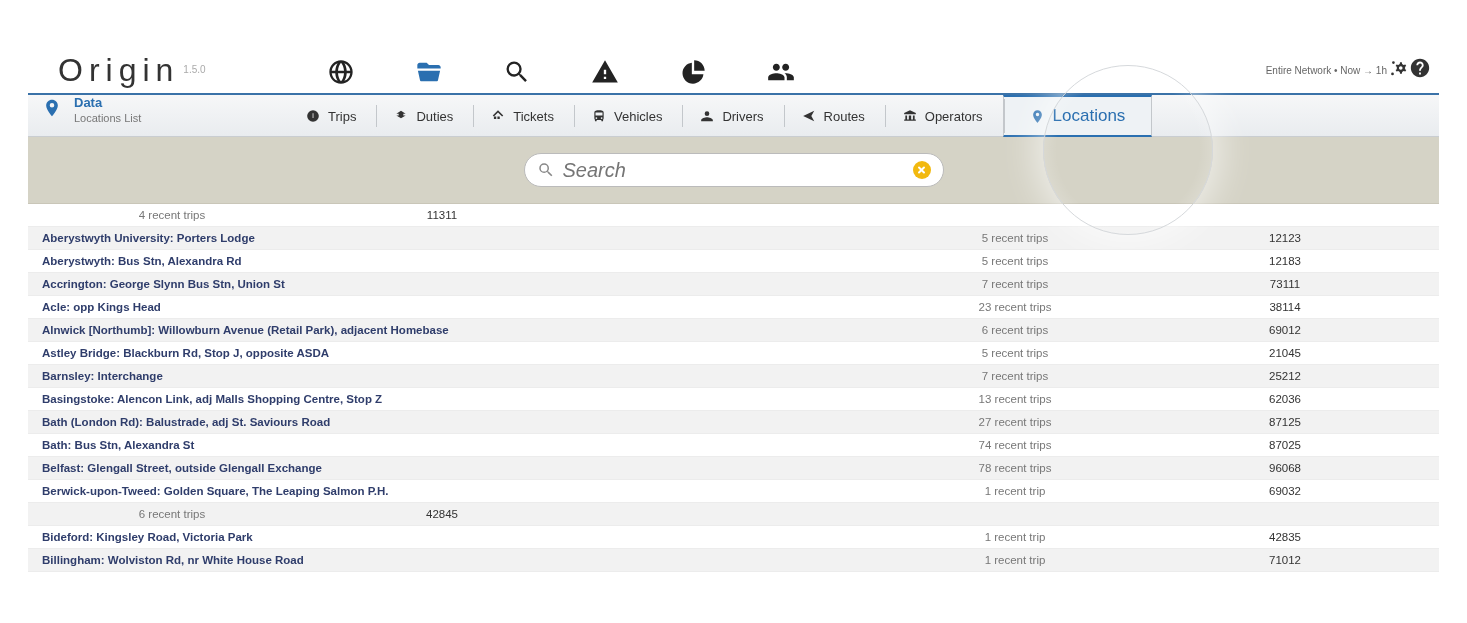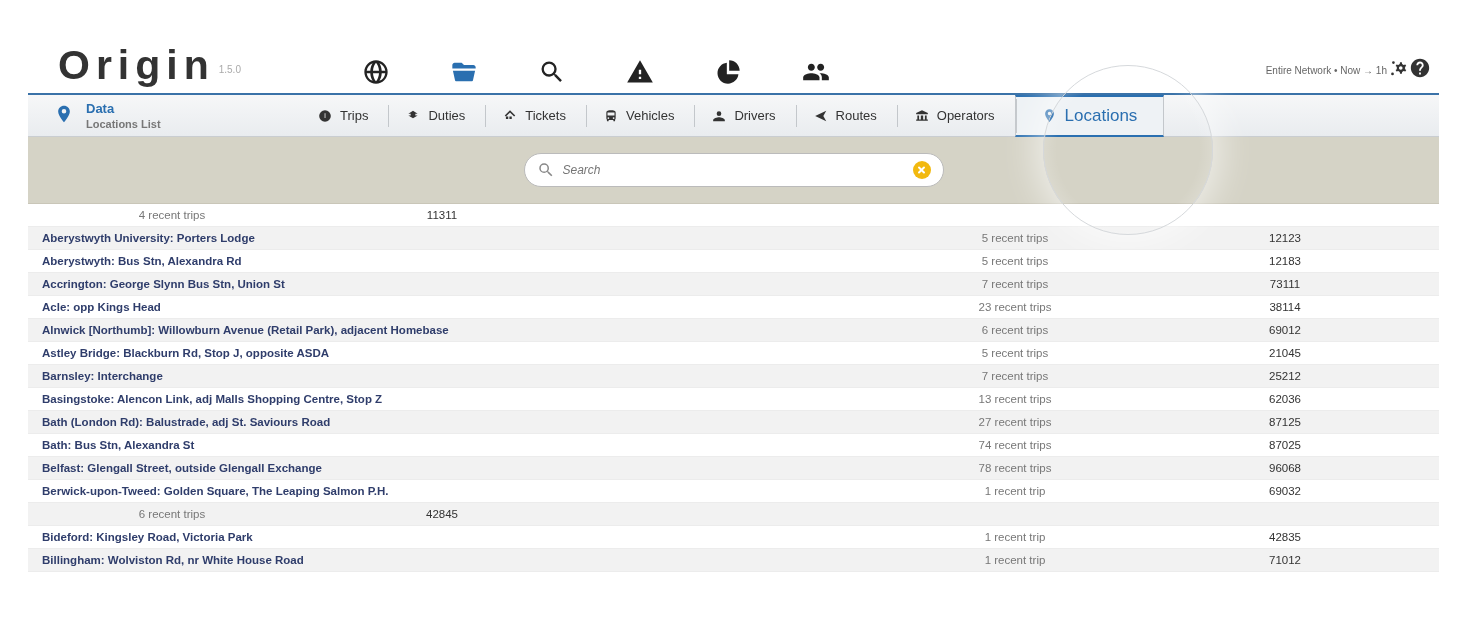--- a/index.html
+++ b/index.html
@@ -10,24 +10,24 @@
   .header {
     display: flex;
     align-items: flex-end;
     border-bottom: 2px solid #3a72a8;
     padding-bottom: 4px;
     position: relative;
     height: 60px;
   }
   .logo {
     font-family: "Trebuchet MS", "Segoe UI", sans-serif;
-    font-size: 41px;
+    font-size: 32px;
     letter-spacing: 6px;
     color: #333;
-    font-weight: 700;
+    font-weight: 400;
     padding-left: 30px;
   }
   .version {
     font-size: 10px;
     color: #aaa;
     margin-left: 4px;
     margin-bottom: 14px;
   }
   .header-icons {
     display: flex;
@@ -53,43 +53,41 @@
   }
   .network-text { font-size: 10px; color: #666; white-space: nowrap; }
   .header-right .ricon svg { fill: #333; }
   .ricon { cursor: pointer; }
 
   
   .subnav {
     background: linear-gradient(#f6f7f8, #e9ecef);
     border-bottom: 1px solid #c9cdd1;
     display: flex;
-    align-items: center;
+    align-items: flex-start;
     height: 42px;
     position: relative;
-    padding-left: 12px;
   }
   .subnav-left {
     display: flex;
     align-items: center;
     padding-left: 14px;
     gap: 12px;
     width: 260px;
   }
   .subnav-left .pin svg { fill: #2a6fb0; }
   .subnav-title {
     color: #2a6fb0;
     font-weight: bold;
     font-size: 13px;
   }
   .subnav-subtitle {
     color: #777;
     font-size: 11px;
     margin-top: 2px;
-    font-weight: bold;
   }
   .subnav-tabs {
     display: flex;
     align-items: center;
     gap: 2px;
   }
   .tab {
     display: flex;
     align-items: center;
     gap: 8px;
@@ -153,21 +151,21 @@
     width: 420px;
     height: 34px;
     padding: 0 12px;
     gap: 8px;
   }
   .search-box svg.mag { fill: #888; }
   .search-box input {
     flex: 1;
     border: none;
     outline: none;
-    font-size: 12px;
+    font-size: 20px;
     font-style: italic;
     color: #6d28d9;
   }
   .search-box .clear {
     width: 18px; height: 18px;
     background: #f2b90f;
     border-radius: 50%;
     display: flex; align-items: center; justify-content: center;
     cursor: pointer;
   }

